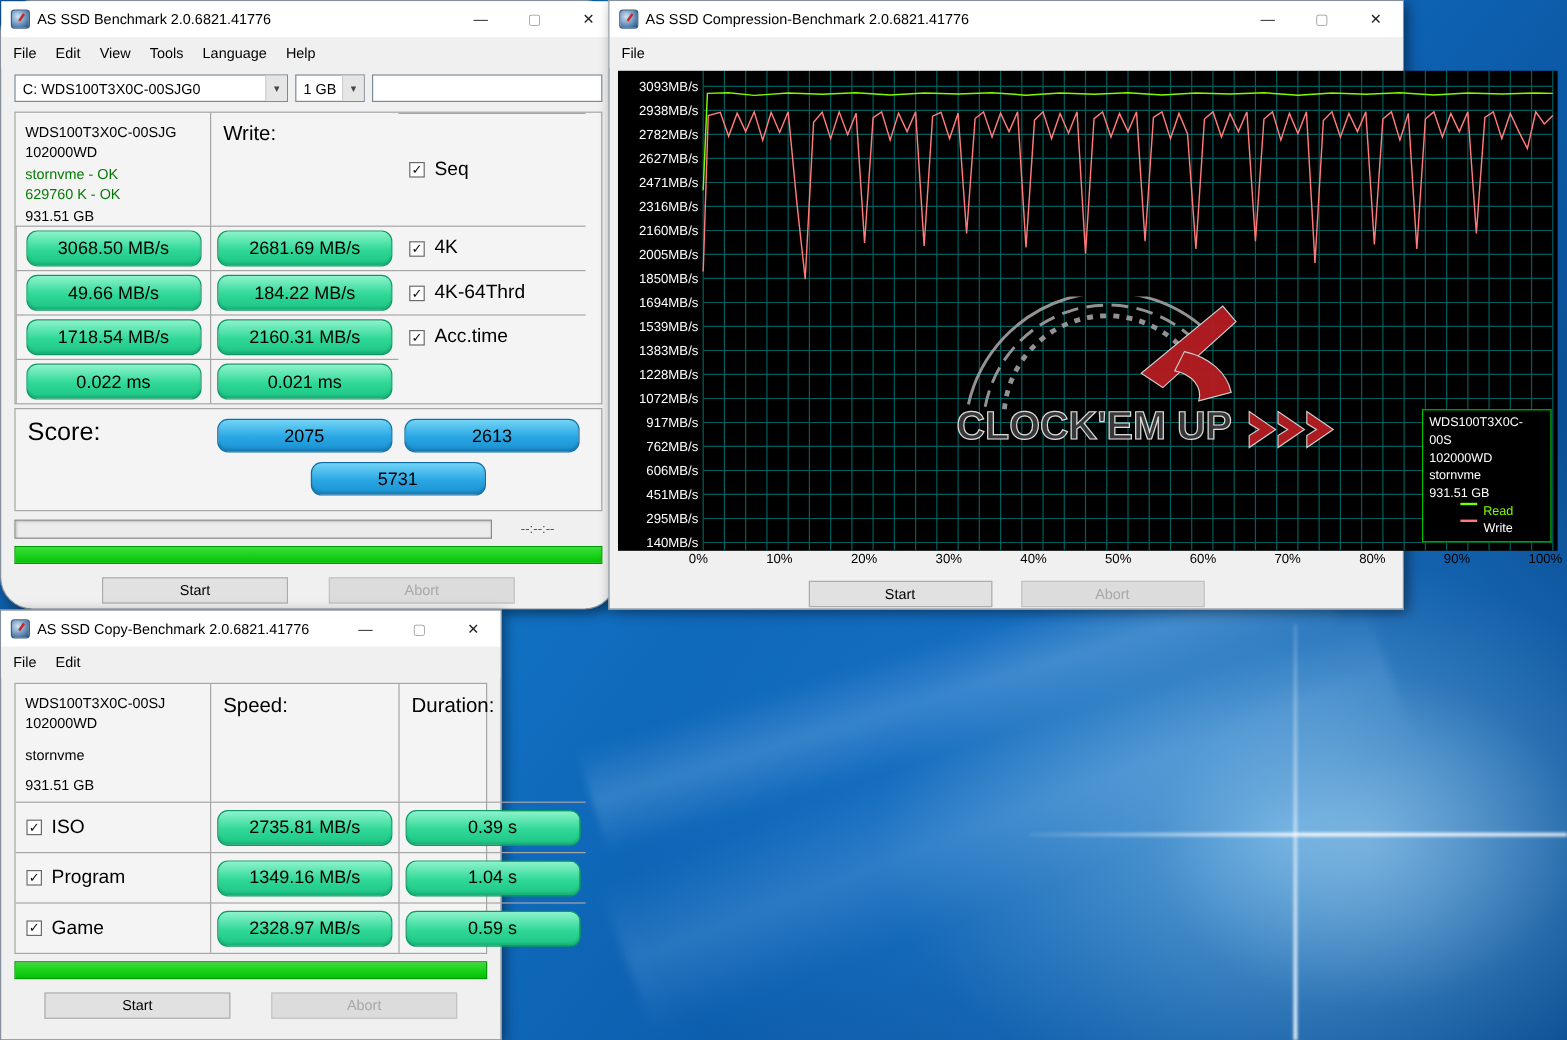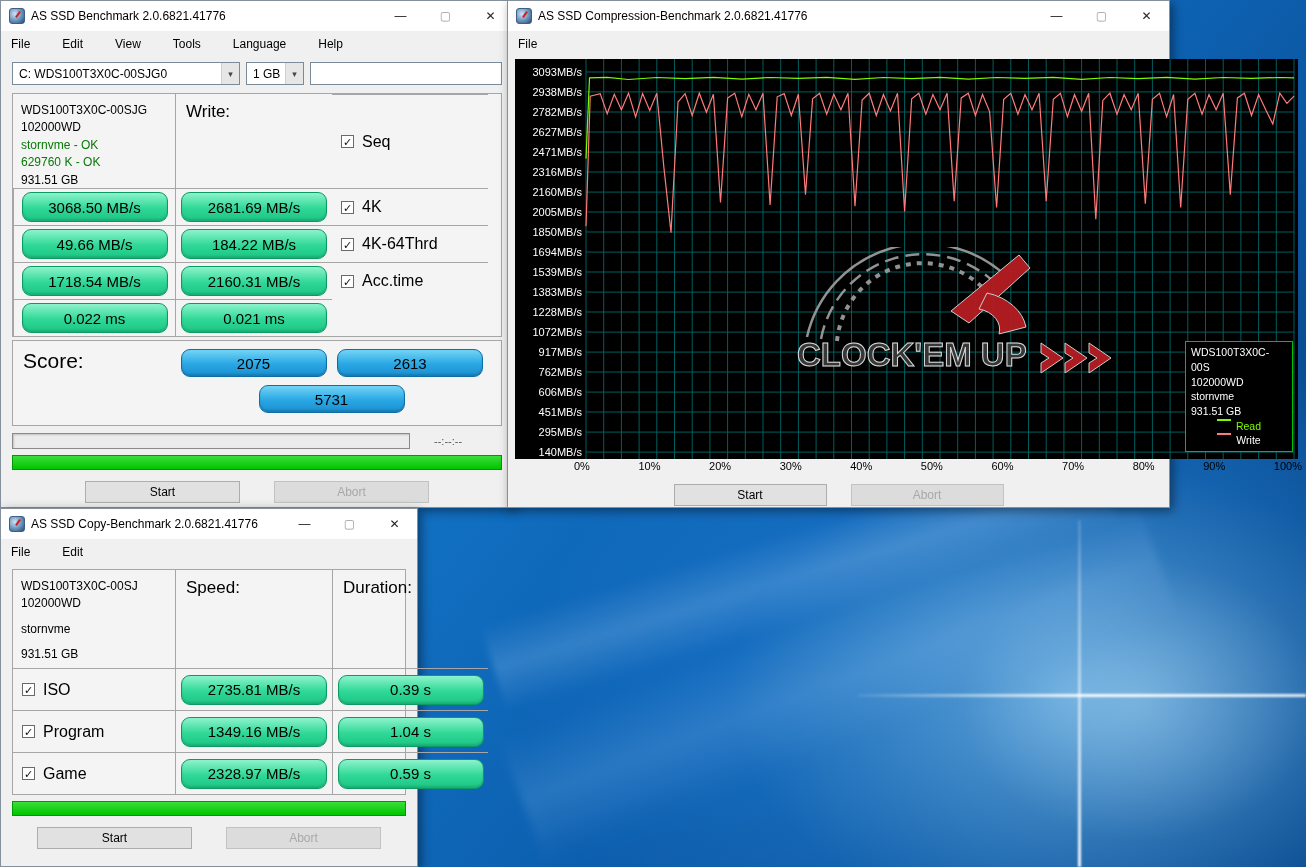--- a/index.html
+++ b/index.html
@@ -30,21 +30,21 @@
   .app-icon { width:16px; height:16px; border-radius:3px; margin-right:6px;
     background:radial-gradient(circle at 35% 35%, #cfe3f5, #5f89b4 60%, #26486e);
     border:1px solid #3c5f86; position:relative; }
   .app-icon::after { content:""; position:absolute; left:7px; top:2px; width:2px; height:7px;
     background:#c22; transform:rotate(35deg); }
   .title-text { font-size:12px; color:#000; white-space:nowrap; }
   .caption-buttons { margin-left:auto; display:flex; height:30px; }
   .cap-btn { width:45px; height:30px; display:flex; align-items:center; justify-content:center;
     font-size:12px; color:#222; cursor:default; }
   .cap-btn.max { color:#9a9a9a; }
-  .menubar { height:26px; background:#f0f0f0; display:flex; align-items:center; font-size:12px; color:#000; padding-left:2px;gap:16px; }
+  .menubar { height:26px; background:#f0f0f0; display:flex; align-items:center; font-size:12px; color:#000; padding-left:2px; }
   .menu-item { padding:4px 8px; }
 
   
   .controls-row { display:flex; gap:6px; padding:5px 11px 6px 11px; align-items:center; }
   .combo { height:23px; border:1px solid #7a8a99; background:#fff; font-size:12px;
     display:flex; align-items:center; }
   .combo .val { padding:0 6px; flex:1; white-space:nowrap; overflow:hidden; }
   .combo .arrow { width:18px; height:21px; background:#e6e6e6; border-left:1px solid #cfcfcf;
     display:flex; align-items:center; justify-content:center; font-size:9px; color:#444; }
   .text-input { flex:1; height:23px; border:1px solid #7a8a99; background:#fff; font-size:12px; padding:0 4px; }
@@ -78,21 +78,21 @@
     box-shadow:inset 1px 1px 2px rgba(0,0,0,.18); }
   .eta { font-size:11px; color:#555; margin-left:24px; }
   .green-bar { margin:6px 11px 0 11px; height:15px; background:linear-gradient(#3ade3a, #00c400);
     border:1px solid #009a00; }
   .btn-row { display:flex; justify-content:center; gap:34px; margin-top:11px; }
   .btn { width:155px; height:22px; background:#e1e1e1; border:1px solid #adadad; font-size:12px;
     display:flex; align-items:center; justify-content:center; color:#000; }
   .btn.disabled { color:#a8a8a8; background:#dcdcdc; border-color:#c2c2c2; }
 
   
-  #w-benchmark { left:0; top:0; width:514px; height:508px; }
+  #w-benchmark { left:0; top:0; width:514px; height:508px;border-radius:27px; }
   #w-copy { left:0; top:508px; width:418px; height:359px; }
   #w-compress { left:507px; top:0; width:663px; height:508px; }
 
   
   .copy-table { margin:4px 11px 0 11px; border:1px solid #a6a6a6; background:#f4f4f4;
     display:grid; grid-template-columns:162px 157px 156px; grid-template-rows:98px 42px 42px 42px; }
 
   
   .chart-box { position:relative; margin:2px 7px 0 7px; width:783px; height:400px; background:#000; overflow:hidden; }
   .chart-svg { position:absolute; inset:0;text-align:right; }

